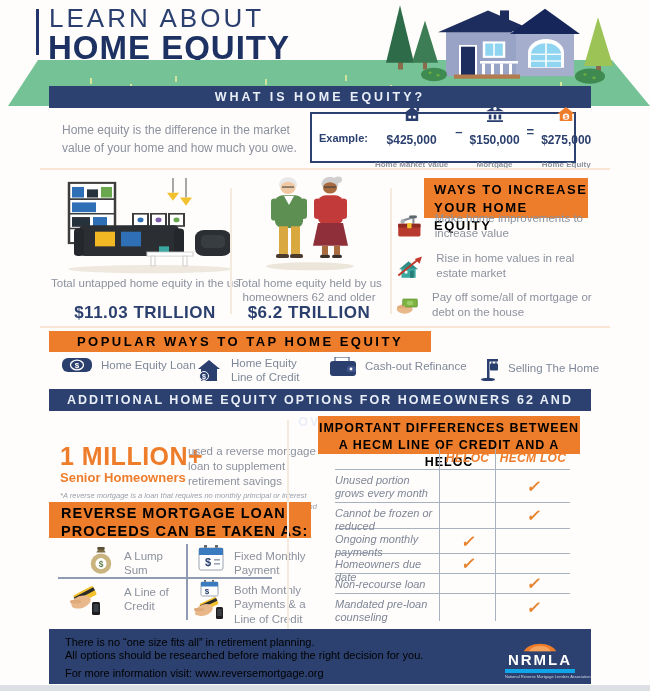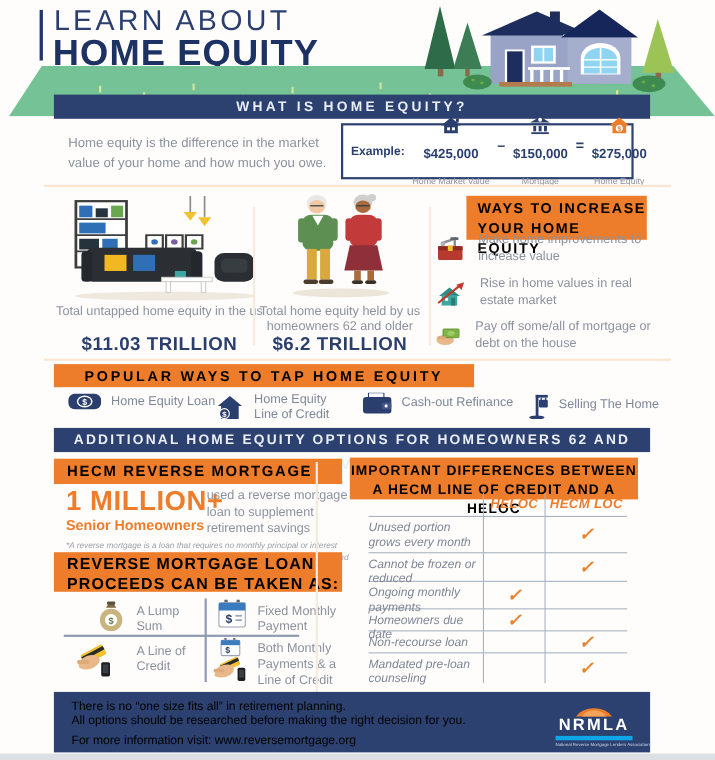--- a/index.html
+++ b/index.html
@@ -23,21 +23,21 @@
   .banner-navy { background:#2c4170; color:#e9eef7; font-weight:700; text-align:center; }
   .what-banner { left:49px; top:86px; width:542px; height:22px; font-size:12.5px; letter-spacing:3px; line-height:22px; }
   .additional-banner { left:49px; top:389px; width:542px; height:22px; font-size:12.5px; letter-spacing:2px; line-height:22px; }
 
   .intro-text { left:62px; top:121px; width:254px; font-size:12px; line-height:1.5; color:#8b919e; }
   .example-box { left:310px; top:112px; width:266px; height:51px; border:2px solid #2c4170; background:#fff;
                  display:flex; align-items:center; padding:0 7px; gap:7px; }
   .ex-label { font-size:11px; font-weight:700; color:#2c4170; }
   .ex-item { display:flex; flex-direction:column; align-items:center; line-height:1.15;gap:12px; }
   .ex-value { font-size:12px; font-weight:700; color:#2b3f6e; }
-  .ex-cap { font-size:8px; color:#8b919e; white-space:nowrap; }
+  .ex-cap { font-size:8px; color:#8b919e; white-space:nowrap;font-weight:bold; }
   .ex-op { font-size:13px; font-weight:700; color:#2b3f6e; margin-top:-12px; }
 
   .hr { left:40px; width:570px; height:2px; background:#f8e5d4; }
   .vdiv { width:2px; background:#f4eade; }
 
   .stat-cap { font-size:11.5px; color:#8b919e; text-align:center; line-height:1.25; }
   .stat-amt { font-size:17px; font-weight:800; color:#2b3f6e; text-align:center; letter-spacing:.5px; }
 
   .banner-orange { background:#ee7d2b; color:#000000; font-weight:700; }
   .increase-banner { left:424px; top:178px; width:164px; height:40px; font-size:13px; letter-spacing:1.5px;
@@ -315,21 +315,20 @@
       <rect x="9" y="2" width="11" height="2.5" fill="#2b3f6e"></rect>
       <rect x="12" y="6.5" width="8" height="7" rx="1" fill="#2b3f6e"></rect>
       <line x1="14" y1="4.5" x2="14" y2="7" stroke="#2b3f6e" stroke-width="1.2"></line>
       <line x1="18" y1="4.5" x2="18" y2="7" stroke="#2b3f6e" stroke-width="1.2"></line>
     </svg>
     <div class="tap-label">Selling The Home</div>
   </div>
 
   <div class="abs banner-navy additional-banner">ADDITIONAL HOME EQUITY OPTIONS FOR HOMEOWNERS 62 AND OVER</div>
 
-  <div class="abs banner-orange hecm-banner">HECM REVERSE MORTGAGE</div>
   <div class="abs big-stat">1 MILLION+</div>
   <div class="abs big-stat-label">Senior Homeowners</div>
   <div class="abs stat-side">used a reverse mortgage loan to supplement retirement savings</div>
   <div class="abs footnote">*A reverse mortgage is a loan that requires no monthly principal or interest payments, but borrowers must continue to pay property taxes, insurance, and maintain the home.</div>
 
   <div class="abs banner-orange proceeds-banner">REVERSE MORTGAGE LOAN PROCEEDS CAN BE TAKEN AS:</div>
 
   <div class="abs grid-vline"></div>
   <div class="abs grid-hline"></div>
 

